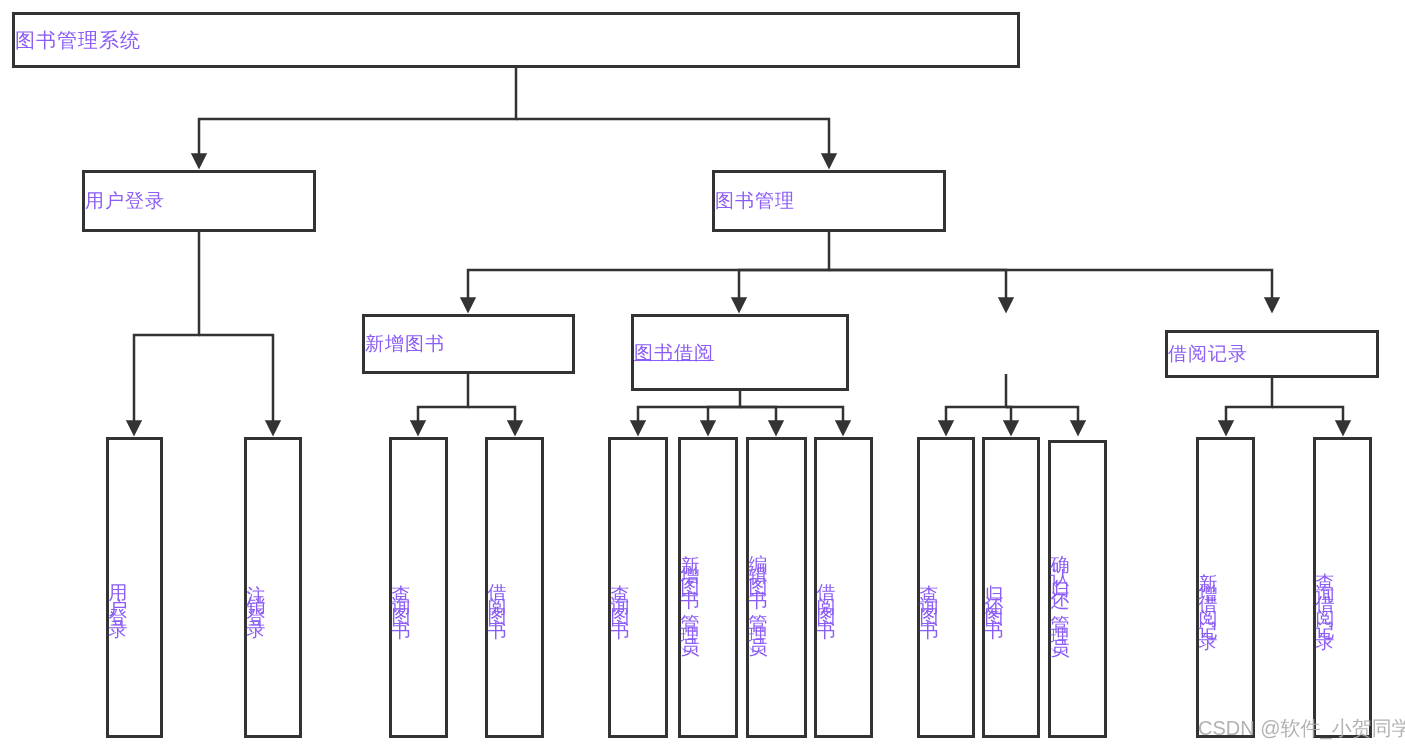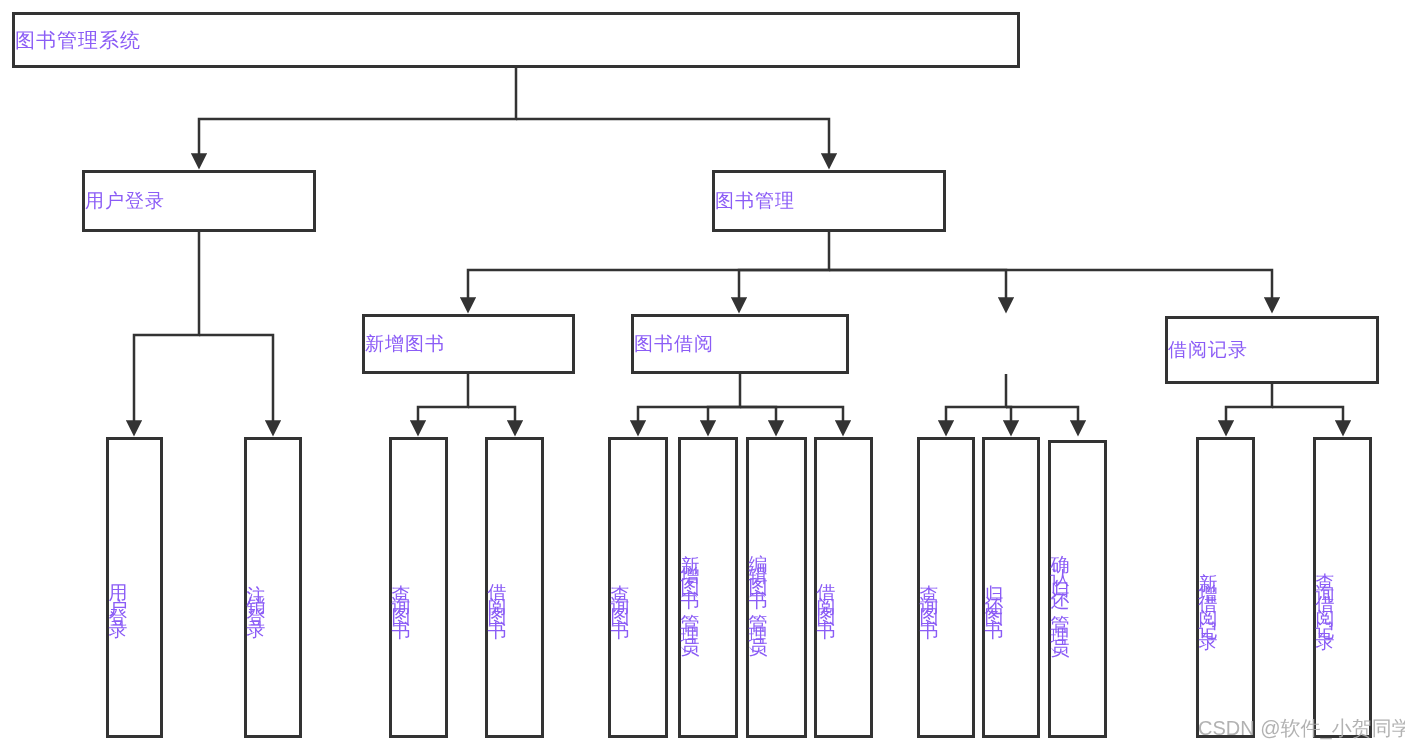--- a/index.html
+++ b/index.html
@@ -98,24 +98,24 @@
   <div class="node" style="left:82px; top:170px; width:234px; height:62px;">
     <span class="hlabel">用户登录</span>
   </div>
   <div class="node" style="left:712px; top:170px; width:234px; height:62px;">
     <span class="hlabel">图书管理</span>
   </div>
 
   <div class="node" style="left:362px; top:314px; width:213px; height:60px;">
     <span class="hlabel">新增图书</span>
   </div>
-  <div class="node" style="left:631px; top:314px; width:218px; height:60px;">
+  <div class="node" style="left:631px; top:314px; width:218px; height:77px;text-decoration:underline;">
     <span class="hlabel">图书借阅</span>
   </div>
-  <div class="node" style="left:1165px; top:316px; width:214px; height:68px;">
+  <div class="node" style="left:1165px; top:330px; width:214px; height:48px;">
     <span class="hlabel">借阅记录</span>
   </div>
 
   <div class="node leaf" style="left:106px; top:437px; width:57px; height:301px;">
     <span class="vlabel">用户登录</span>
   </div>
   <div class="node leaf" style="left:244px; top:437px; width:58px; height:301px;">
     <span class="vlabel">注销登录</span>
   </div>
 

